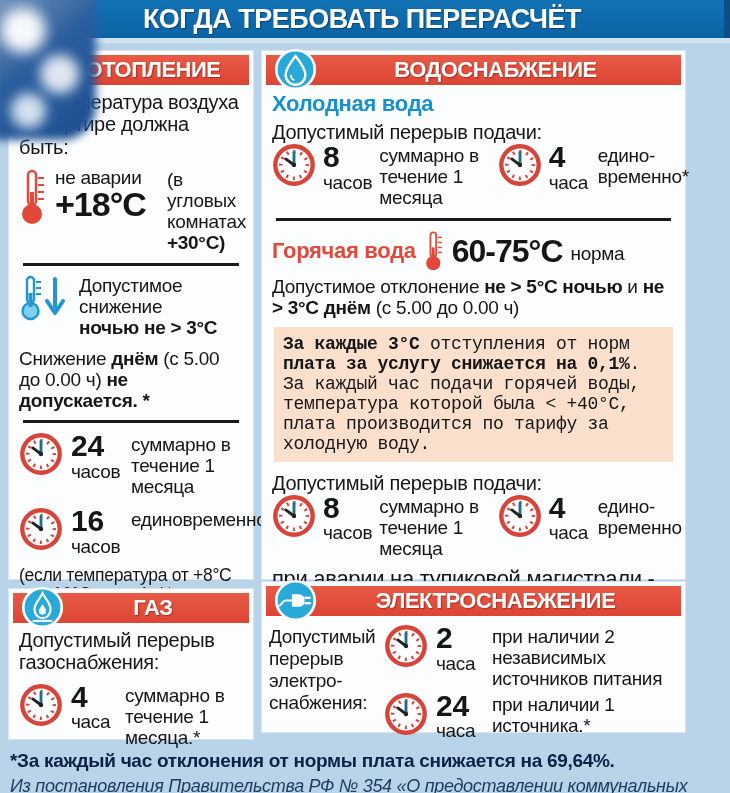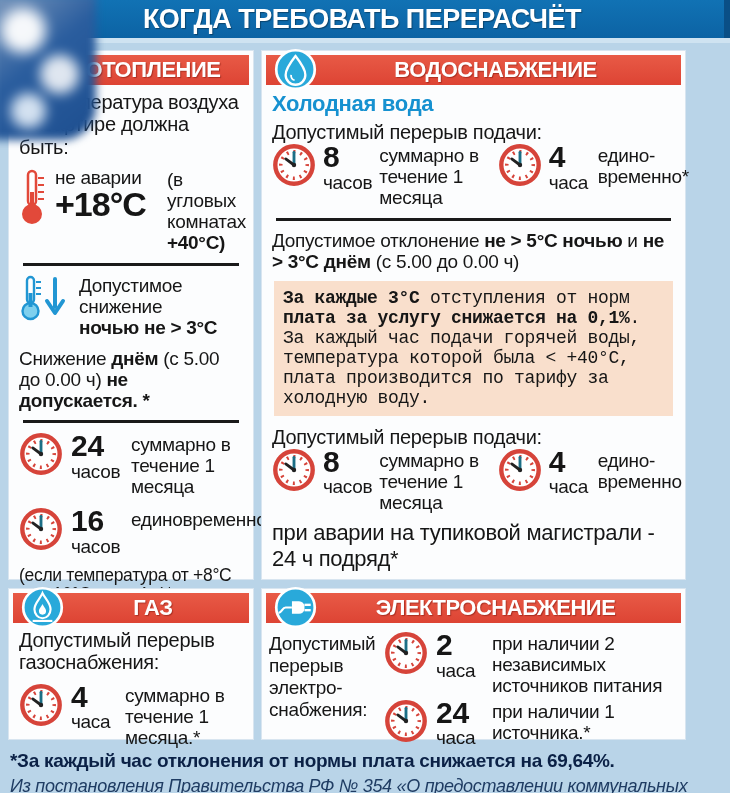--- a/index.html
+++ b/index.html
@@ -32,21 +32,21 @@
       radial-gradient(circle at 35% 80%, rgba(230,240,250,.9) 0 10px, rgba(255,255,255,0) 24px),
       linear-gradient(140deg,#7d99bd 0%, #2a5d9e 45%, #1d4e8f 100%);
     filter:blur(4px);
     border-radius:0 0 34px 0;
     z-index:5;
   }
   .content {
     display:flex; gap:7px; padding:7px 8px 4px 8px;
   }
   .col-left  { width:246px; display:flex; flex-direction:column; gap:8px; }
-  .col-right { width:425px; display:flex; flex-direction:column; gap:8px; }
+  .col-right { width:425px; display:flex; flex-direction:column; gap:1px; }
   .panel {
     background:#fcfdfe;
     border:1px solid #d8e5f0;
     padding:2px 3px 4px 3px;
   }
   .p-tall  { height:530px; }
   .p-short { height:152px; }
   .panel-header {
     position:relative;
     background:linear-gradient(#e85a46,#dd4434);
@@ -197,21 +197,21 @@
         <p class="txt indent" style="font-size:20px">Температура воздуха в квартире должна быть:</p>
 
         <div class="temp-row">
           <svg class="thermo-big">
               <use href="#sym-thermo-red" xlink:href="#sym-thermo-red"></use>
             </svg>
           <div class="temp-main">
             <div class="temp-label">не аварии</div>
             <div class="temp-val">+18°С</div>
           </div>
-          <div class="temp-note"><span>(в угловых комнатах </span><span class="b">+40°С)</span></div>
+          <div class="temp-note"><span>(в угловых комнатах </span><span class="b">+30°С)</span></div>
         </div>
 
         <div class="divider"></div>
 
         <div class="drop-row">
           <svg class="thermo-down">
               <use href="#sym-thermo-down" xlink:href="#sym-thermo-down"></use>
             </svg>
           <div>
             <div class="txt">Допустимое снижение</div>
@@ -304,20 +304,28 @@
             <div class="num-col" style="min-width:42px">
               <div class="num-val">4</div>
               <div class="num-unit">часа</div>
             </div>
             <div class="clock-desc" style="width:90px">едино- временно*</div>
           </div>
         </div>
 
         <div class="divider"></div>
 
+        <div class="hot-row">
+          <span class="hot-title">Горячая вода</span>
+          <svg class="thermo-sm">
+              <use href="#sym-thermo-red" xlink:href="#sym-thermo-red"></use>
+            </svg>
+          <span class="hot-range">60-75°С</span>
+          <span class="hot-norm">норма</span>
+        </div>
 
         <p class="txt"><span>Допустимое отклонение </span><span class="b">не &gt; 5°С ночью</span><span> и </span><span class="b">не &gt; 3°С днём</span><span> (с 5.00 до 0.00 ч)</span></p>
 
         <div class="highlight"><span class="b">За каждые 3°С</span><span> отступления от норм </span><span class="b">плата за услугу снижается на 0,1%</span><span>. За каждый час подачи горячей воды, температура которой была &lt; +40°С, плата производится по тарифу за холодную воду.</span></div>
 
         <p class="txt" style="font-size:20px;margin-top:10px">Допустимый перерыв подачи:</p>
 
         <div class="two-col">
           <div class="grp grp1">
             <svg class="clock-svg">

